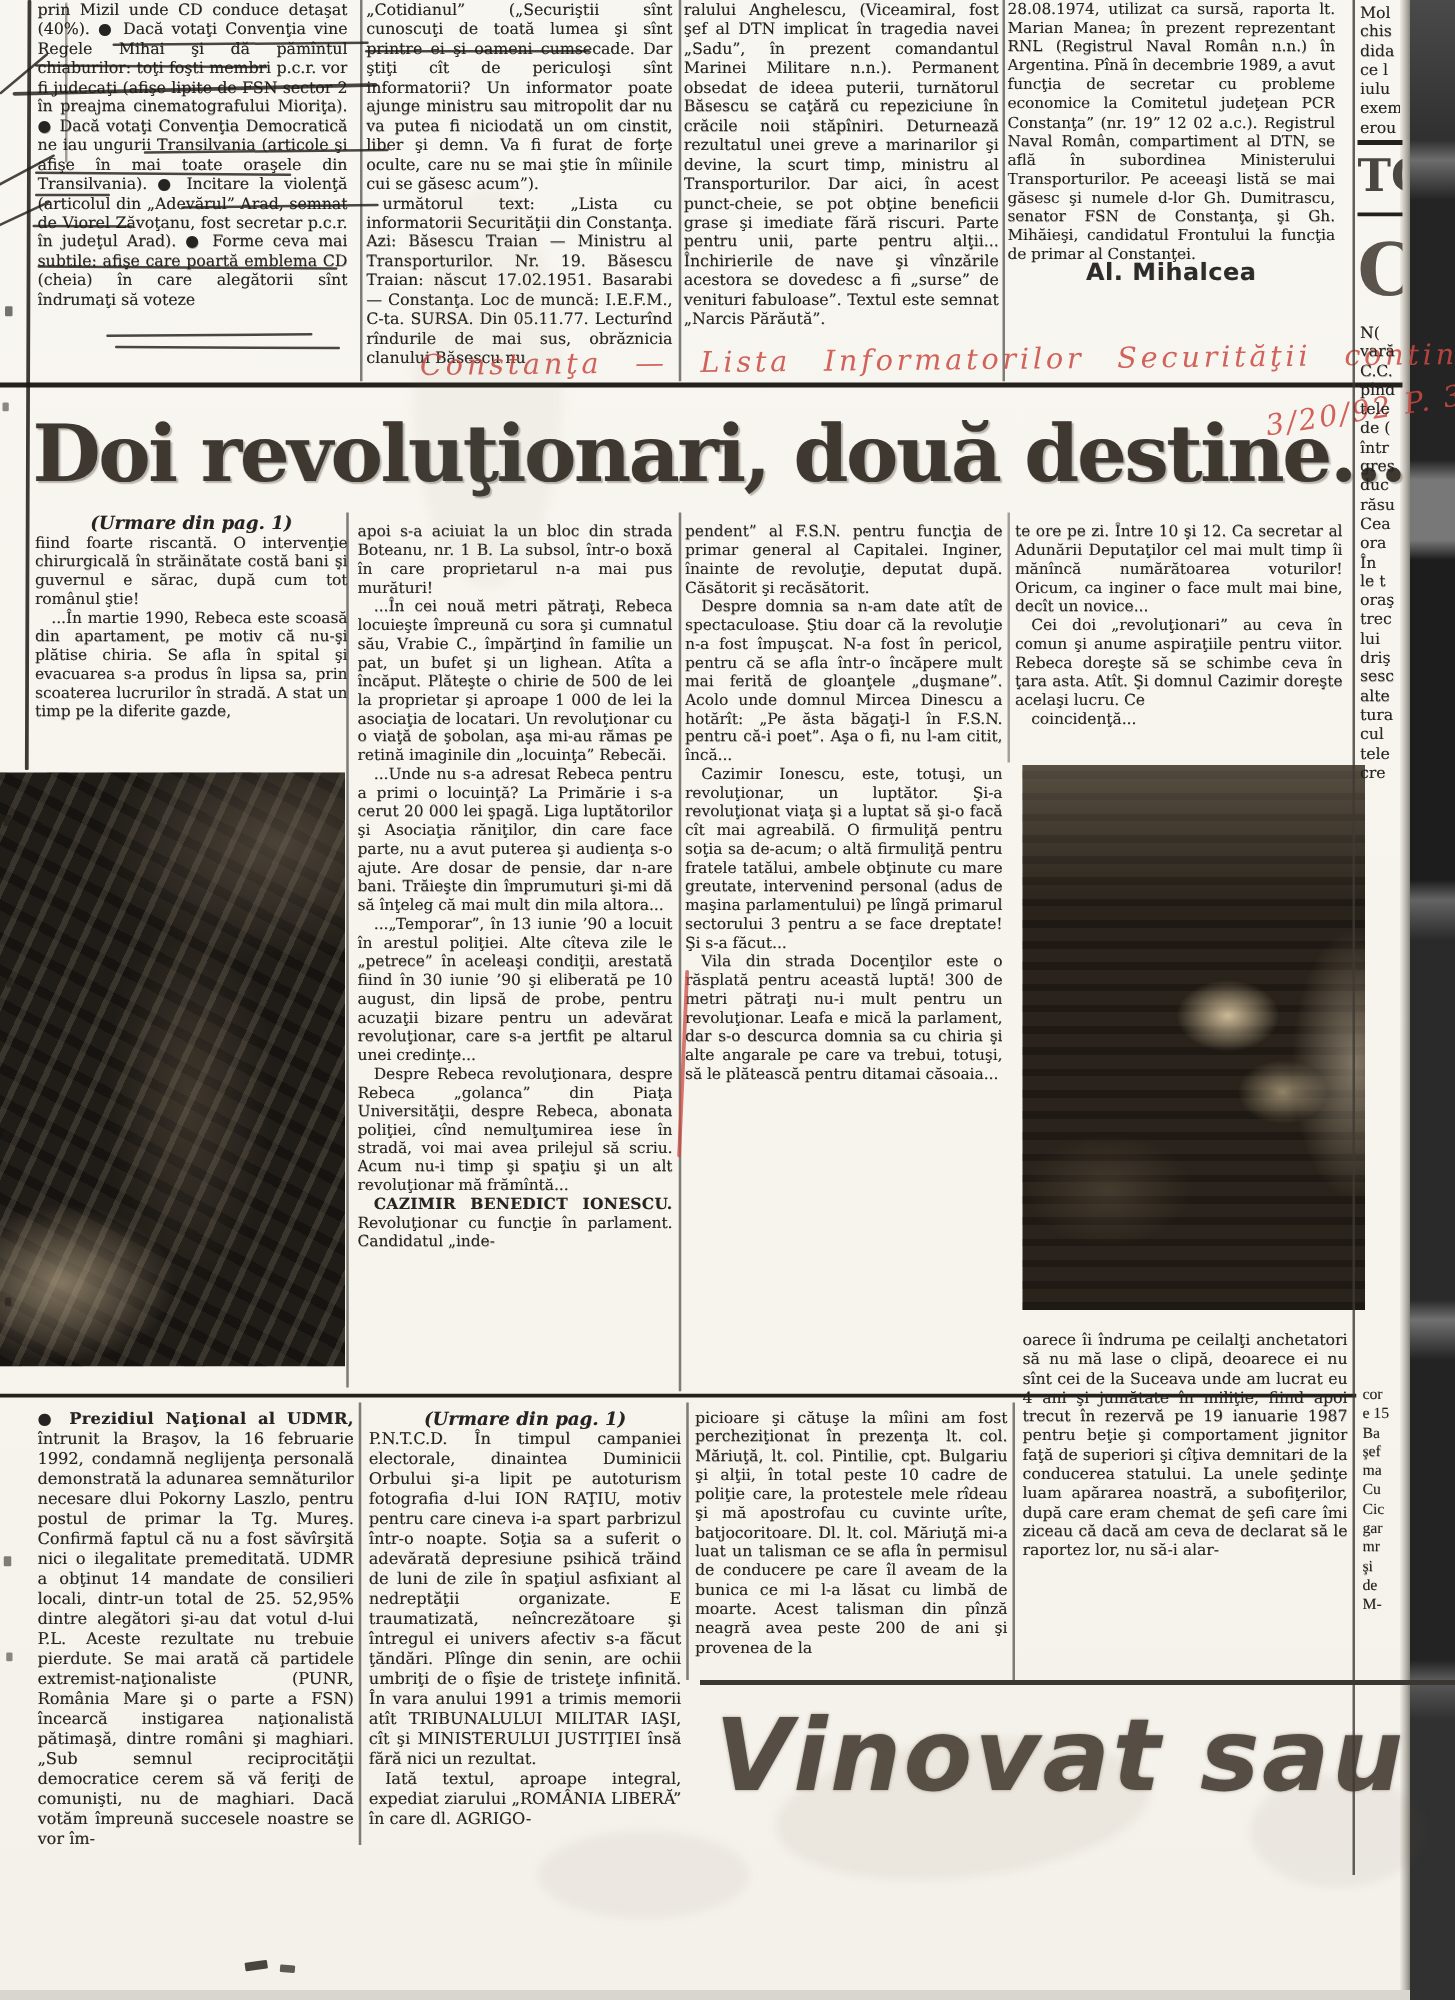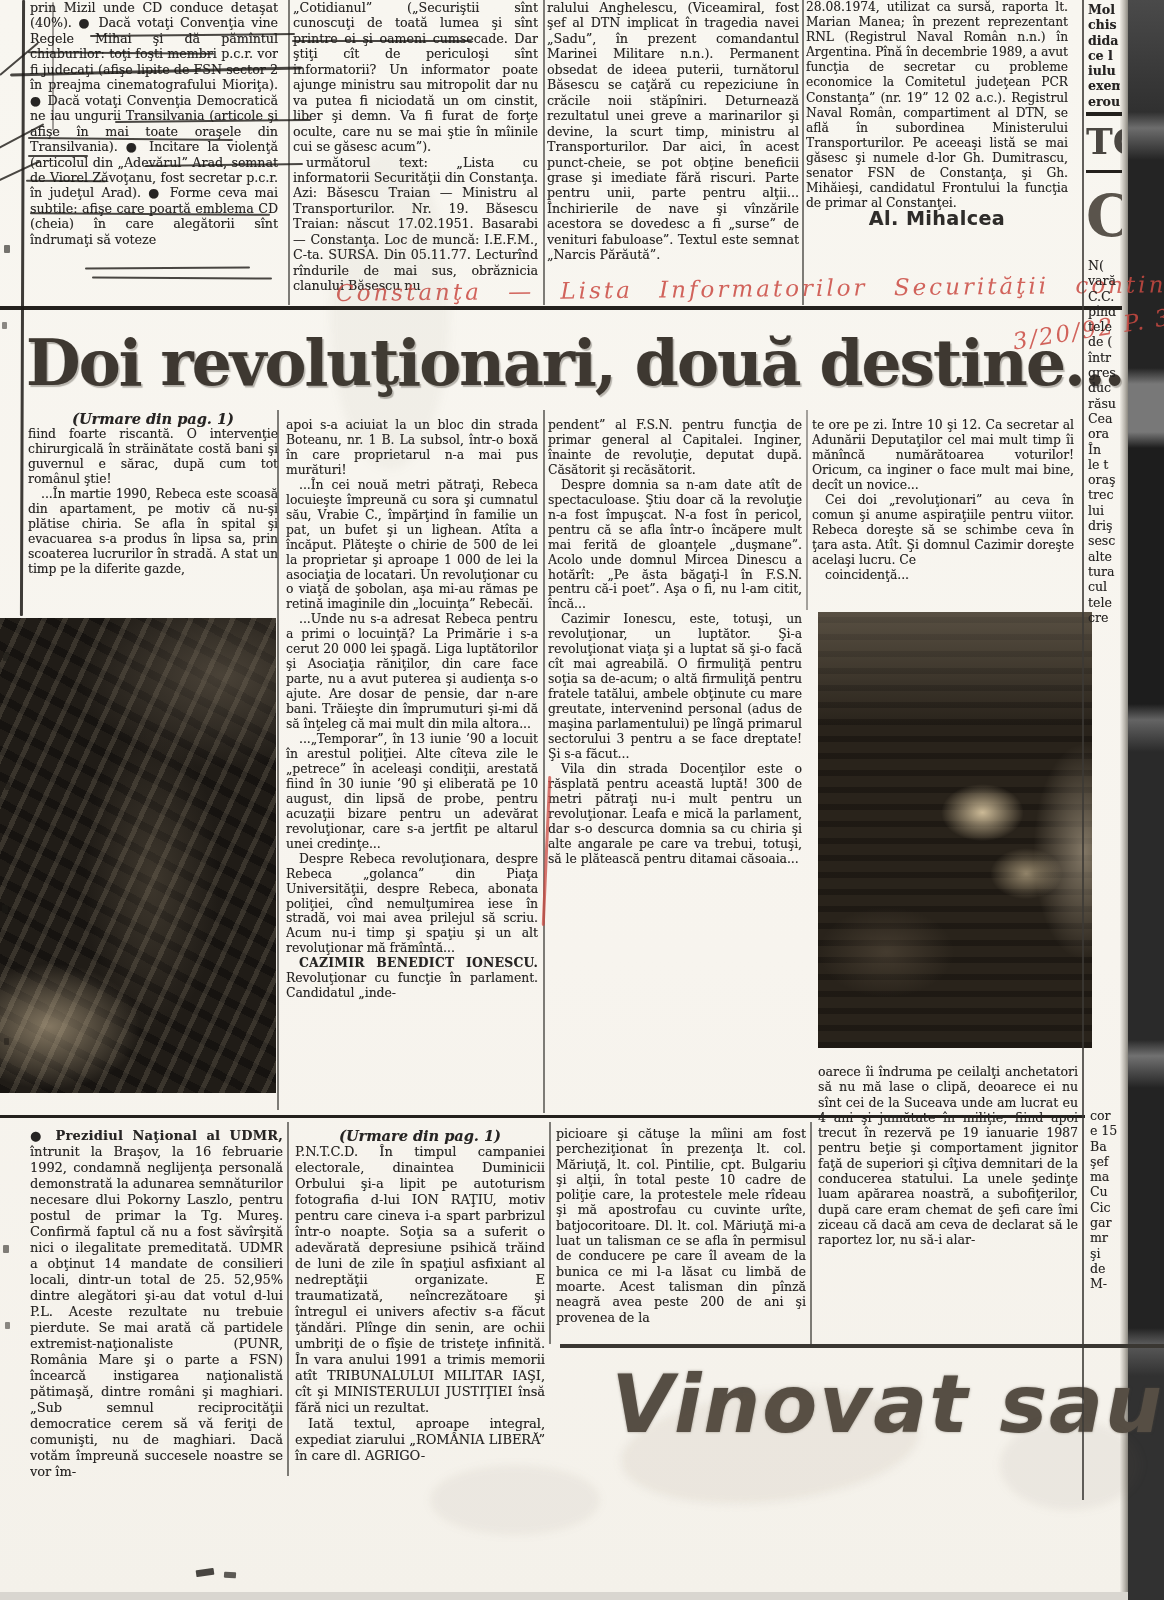--- a/index.html
+++ b/index.html
@@ -18,21 +18,21 @@
           font-size:14.5px;margin:0 0 9px 0;}
   .signature{font-family:"DejaVu Sans",sans-serif;font-weight:bold;font-size:19px;
              text-align:center;margin-top:10px;letter-spacing:.5px;color:#2e2c2a;text-indent:0 !important;}
   .leadpara b{letter-spacing:.3px;}
   
   .headline-main{position:absolute;left:26px;top:326px;width:1075px;white-space:nowrap;
       font-family:"DejaVu Serif",serif;font-weight:bold;font-size:63px;letter-spacing:-2px;
       color:#3e3831;text-shadow:1.5px 1.5px 1px rgba(62,56,49,.35), -0.5px -0.5px 0 rgba(62,56,49,.2);}
   .headline-bottom{position:absolute;left:572px;top:1358px;width:592px;overflow:hidden;white-space:nowrap;
       font-family:"DejaVu Sans",sans-serif;font-style:italic;font-weight:bold;font-size:80px;
-      letter-spacing:2px;color:#564e44;text-shadow:0 0 2.5px rgba(86,78,68,.55);text-align:right;}
+      letter-spacing:2px;color:#564e44;text-shadow:0 0 2.5px rgba(86,78,68,.55);}
   
   .hrule{position:absolute;background:#24211d;}
   .vrule{position:absolute;background:#3c3a36;width:1.5px;opacity:.65;}
   
   .photo{position:absolute;}
   .photo-left{left:0;top:618px;width:276px;height:475px;background-color:#201c17;
      background-image:
        radial-gradient(ellipse 130px 90px at 18% 86%, rgba(213,193,158,.55), transparent 70%),
        radial-gradient(ellipse 200px 130px at 80% 12%, rgba(125,113,95,.45), transparent 72%),
        radial-gradient(ellipse 90px 200px at 55% 55%, rgba(150,135,110,.25), transparent 75%),
@@ -169,21 +169,21 @@
   <div class="vrule" style="left:810px;top:1122px;height:224px;"></div>
 
   <div class="hrule" style="left:560px;top:1344px;width:604px;height:4px;background:#3a3732;"></div>
   <div class="headline-bottom">Vinovat sau</div>
 
   <div class="smudge" style="left:620px;top:1392px;width:300px;height:110px;background:rgba(110,95,70,.08);transform:rotate(-6deg);"></div>
   <div class="smudge" style="left:430px;top:1465px;width:170px;height:70px;background:rgba(100,90,70,.06);"></div>
   <div class="smudge" style="left:1000px;top:1420px;width:140px;height:90px;background:rgba(120,105,80,.07);"></div>
   <div class="smudge" style="left:330px;top:150px;width:120px;height:320px;background:rgba(120,110,90,.05);"></div>
 
-  <div class="fragcol" style="left:1088px;top:2px;width:32px;height:106px;font-weight:bold;">
+  <div class="fragcol" style="left:1088px;top:2px;width:32px;height:106px;">
       <p class="noindent">Mol</p>
       <p>chis</p>
       <p>dida</p>
       <p>ce l</p>
       <p>iulu</p>
       <p>exem</p>
       <p>erou</p>
     </div>
   <div class="hrule" style="left:1086px;top:112px;width:36px;height:4px;"></div>
   <div class="strip-big" style="left:1086px;top:120px;width:36px;font-size:36px;">TO</div>
@@ -208,21 +208,21 @@
       <p>trec</p>
       <p>lui</p>
       <p>driş</p>
       <p>sesc</p>
       <p>alte</p>
       <p>tura</p>
       <p>cul</p>
       <p>tele</p>
       <p>cre</p>
     </div>
-  <div class="fragcol" style="left:1090px;top:1108px;width:30px;height:186px;">
+  <div class="fragcol" style="left:1090px;top:1108px;width:30px;height:186px;font-family:Liberation Serif, serif;">
       <p class="noindent">cor</p>
       <p>e 15</p>
       <p>Ba</p>
       <p>şef</p>
       <p>ma</p>
       <p>Cu</p>
       <p>Cic</p>
       <p>gar</p>
       <p>mr</p>
       <p>şi</p>

